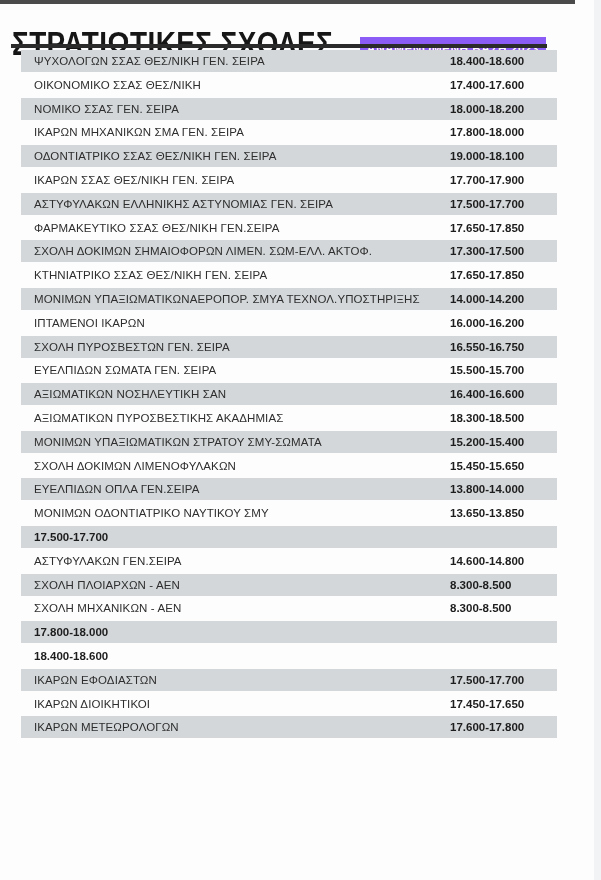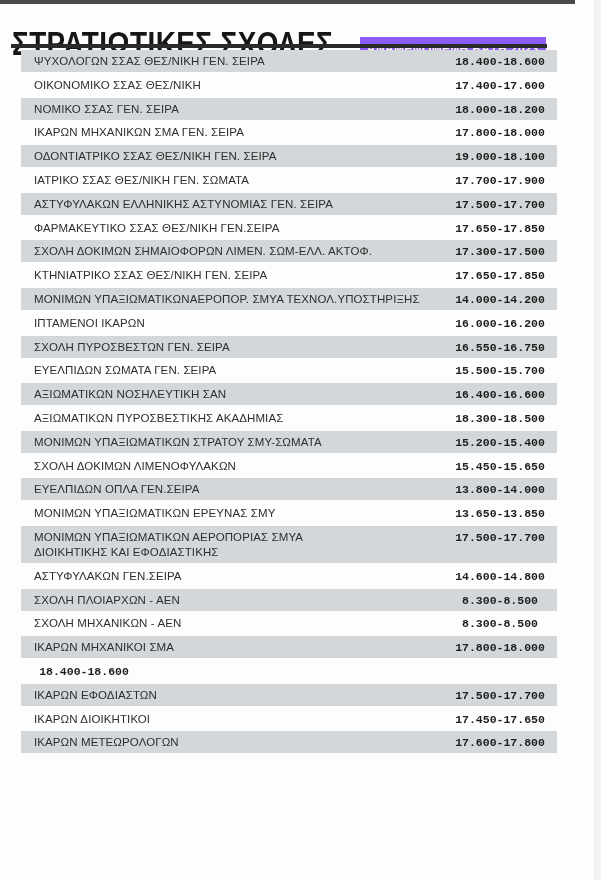--- a/index.html
+++ b/index.html
@@ -69,23 +69,22 @@
     line-height: 15px;
     letter-spacing: 0.1px;
     white-space: pre-line;
     flex: 1 1 auto;
     padding-right: 8px;
   }
   .score {
     font-size: 11.5px; font-weight: bold; color: #1d1d1d;
     line-height: 15px;
     flex: 0 0 100px;
-    text-align: center;
+    text-align: left;
     white-space: nowrap;
-    font-family: Liberation Mono, monospace;
   }
 </style>
 </head>
 <body>
 
 <div class="page">
   <div class="top-bar"></div>
   <div class="right-strip"></div>
 
   <header>
@@ -115,21 +114,21 @@
     <span class="name">ΙΚΑΡΩΝ ΜΗΧΑΝΙΚΩΝ ΣΜΑ ΓΕΝ. ΣΕΙΡΑ</span>
     <span class="score">17.800-18.000</span>
   </div>
 
   <div class="row">
     <span class="name">ΟΔΟΝΤΙΑΤΡΙΚΟ ΣΣΑΣ ΘΕΣ/ΝΙΚΗ ΓΕΝ. ΣΕΙΡΑ</span>
     <span class="score">19.000-18.100</span>
   </div>
 
   <div class="row">
-    <span class="name">ΙΑΤΡΙΚΟ ΣΣΑΣ ΘΕΣ/ΝΙΚΗ ΓΕΝ. ΣΩΜΑΤΑ</span>
+    <span class="name">ΙΚΑΡΩΝ ΣΣΑΣ ΘΕΣ/ΝΙΚΗ ΓΕΝ. ΣΕΙΡΑ</span>
     <span class="score">17.700-17.900</span>
   </div>
 
   <div class="row">
     <span class="name">ΑΣΤΥΦΥΛΑΚΩΝ ΕΛΛΗΝΙΚΗΣ ΑΣΤΥΝΟΜΙΑΣ ΓΕΝ. ΣΕΙΡΑ</span>
     <span class="score">17.500-17.700</span>
   </div>
 
 
   <div class="row">
@@ -187,48 +186,45 @@
     <span class="name">ΣΧΟΛΗ ΔΟΚΙΜΩΝ ΛΙΜΕΝΟΦΥΛΑΚΩΝ</span>
     <span class="score">15.450-15.650</span>
   </div>
 
   <div class="row">
     <span class="name">ΕΥΕΛΠΙΔΩΝ ΟΠΛΑ ΓΕΝ.ΣΕΙΡΑ</span>
     <span class="score">13.800-14.000</span>
   </div>
 
   <div class="row">
-    <span class="name">ΜΟΝΙΜΩΝ ΥΠΑΞΙΩΜΑΤΙΚΩΝ ΕΡΕΥΝΑΣ ΣΜΥ</span>
+    <span class="name">ΜΟΝΙΜΩΝ ΟΔΟΝΤΙΑΤΡΙΚΟ ΝΑΥΤΙΚΟΥ ΣΜΥ</span>
     <span class="score">13.650-13.850</span>
   </div>
 
   <div class="row">
-    <span class="name">ΜΟΝΙΜΩΝ ΥΠΑΞΙΩΜΑΤΙΚΩΝ ΑΕΡΟΠΟΡΙΑΣ ΣΜΥΑ
-ΔΙΟΙΚΗΤΙΚΗΣ ΚΑΙ ΕΦΟΔΙΑΣΤΙΚΗΣ</span>
     <span class="score">17.500-17.700</span>
   </div>
 
   <div class="row">
     <span class="name">ΑΣΤΥΦΥΛΑΚΩΝ ΓΕΝ.ΣΕΙΡΑ</span>
     <span class="score">14.600-14.800</span>
   </div>
 
 
   <div class="row">
     <span class="name">ΣΧΟΛΗ ΠΛΟΙΑΡΧΩΝ - ΑΕΝ</span>
     <span class="score">8.300-8.500</span>
   </div>
 
   <div class="row">
     <span class="name">ΣΧΟΛΗ ΜΗΧΑΝΙΚΩΝ - ΑΕΝ</span>
     <span class="score">8.300-8.500</span>
   </div>
 
   <div class="row">
-    <span class="name">ΙΚΑΡΩΝ ΜΗΧΑΝΙΚΟΙ ΣΜΑ</span>
     <span class="score">17.800-18.000</span>
   </div>
 
   <div class="row">
     <span class="score">18.400-18.600</span>
   </div>
 
   <div class="row">
     <span class="name">ΙΚΑΡΩΝ ΕΦΟΔΙΑΣΤΩΝ</span>
     <span class="score">17.500-17.700</span>

